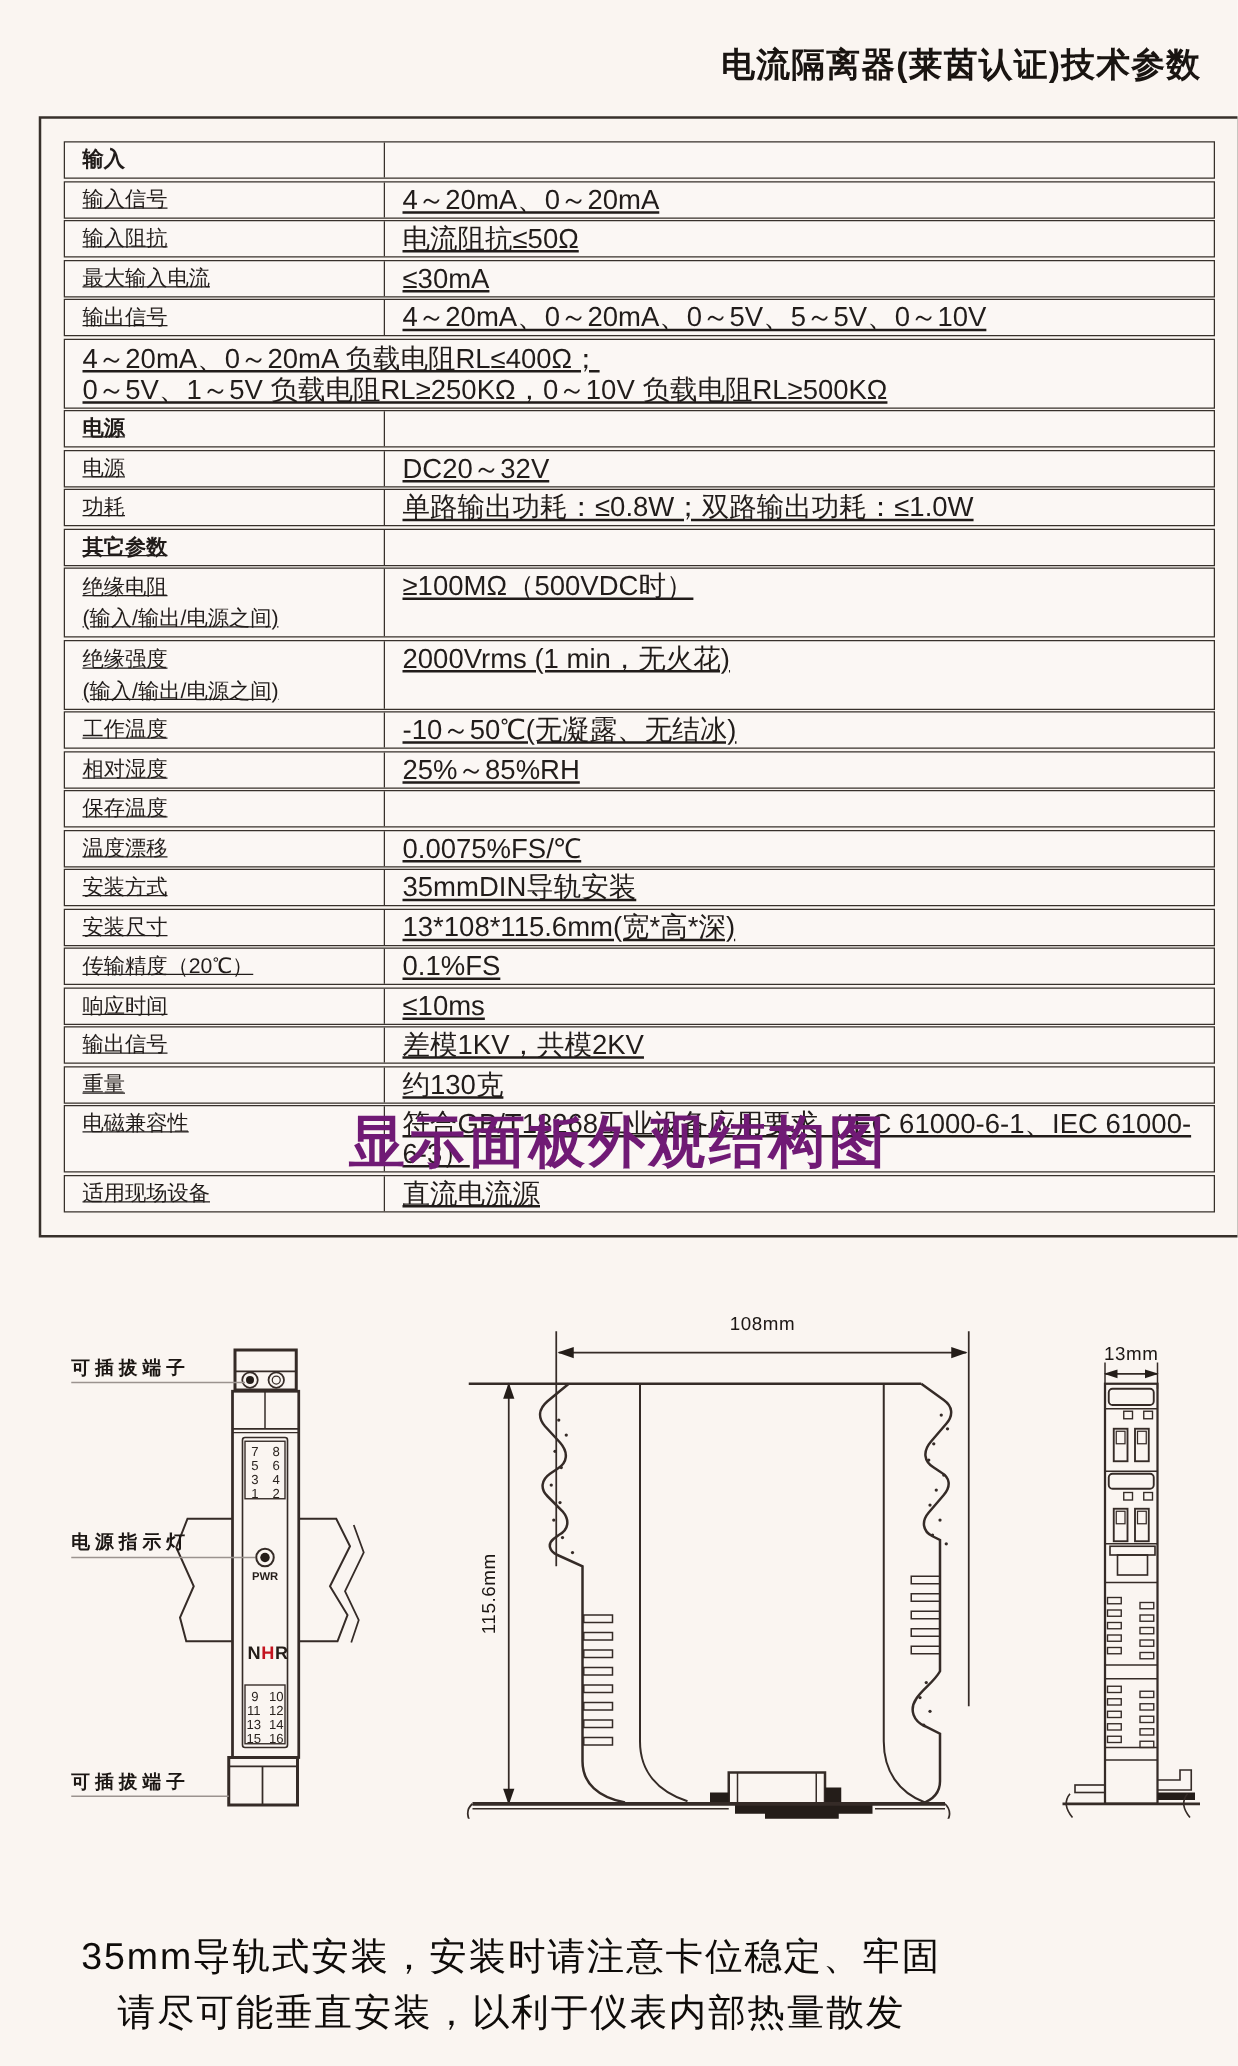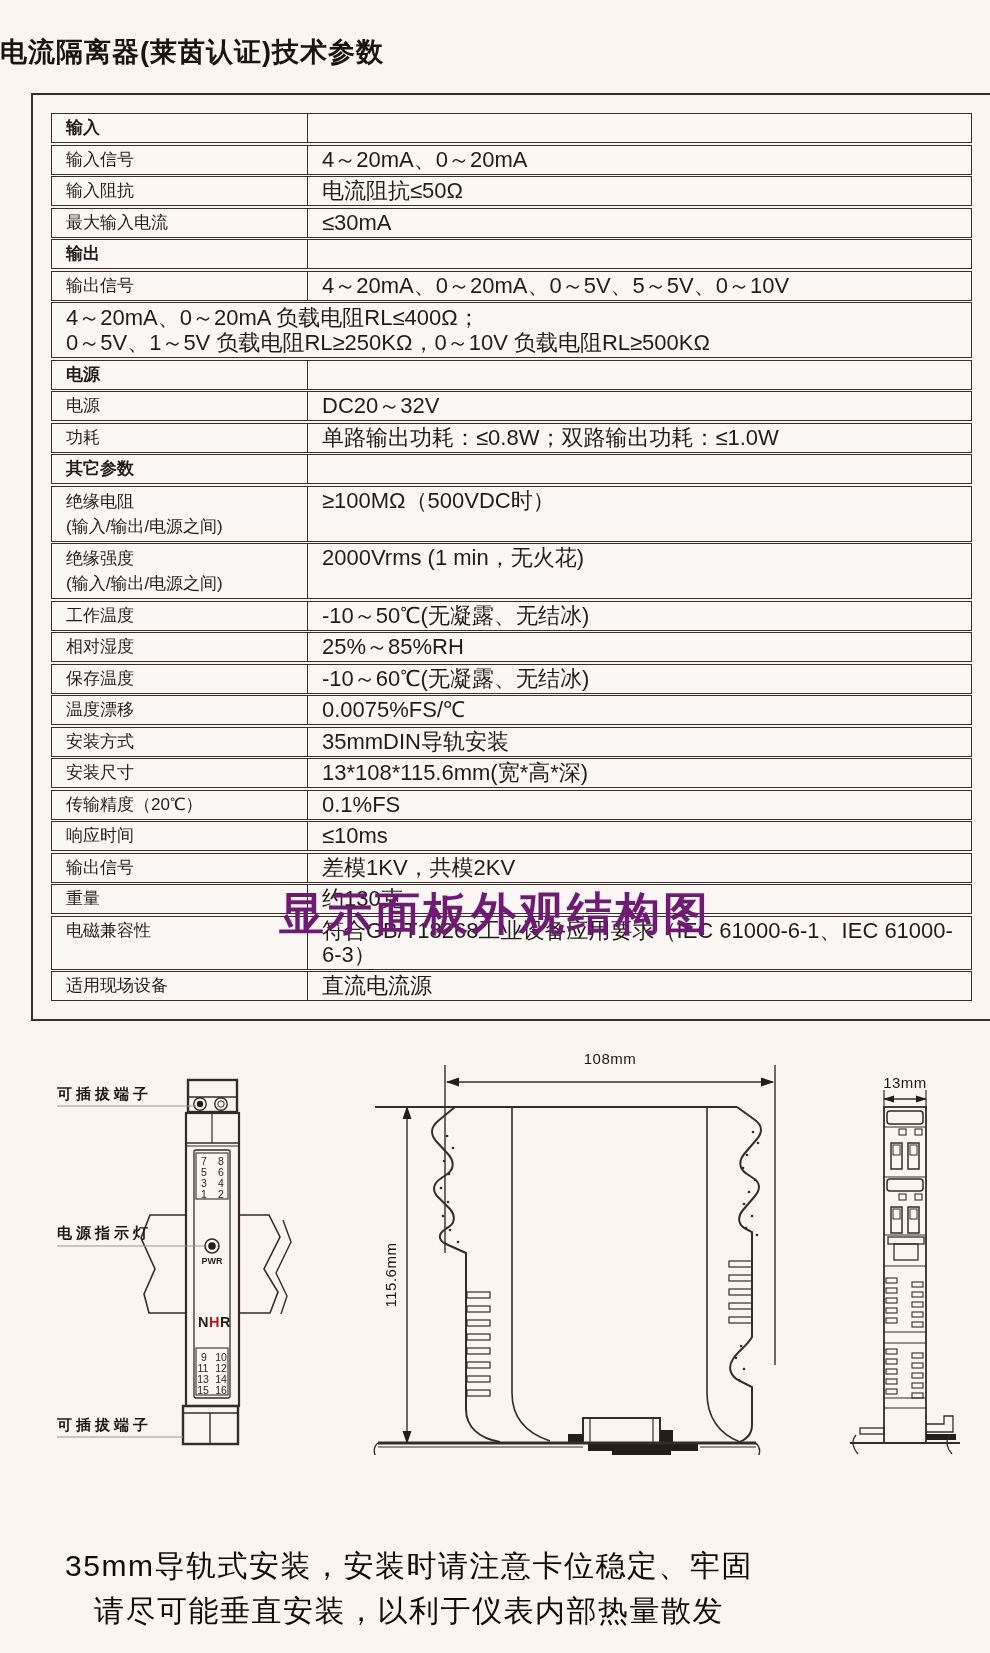--- a/index.html
+++ b/index.html
@@ -6,31 +6,31 @@
   #page{
     position:relative;
     width:990px;height:1653px;
     background:#faf5f1;
     font-family:"Liberation Sans",sans-serif;
     color:#211c1a;
     overflow:hidden;
   }
   .title1{
     position:absolute;top:34px;left:0;width:961px;
-    text-align:left;font-size:27px;font-weight:bold;
+    text-align:right;font-size:27px;font-weight:bold;
     letter-spacing:1px;color:#191411;
   }
   
   .spec{
     position:absolute;left:31px;top:93px;width:921px;
     border:2px solid #37302b;background:#faf5f1;
     padding:18px;
   }
   .t-row{display:flex;border:1px solid #37302b;background:#fbf7f4;}
-  .t-row + .t-row{margin-top:1.5px;}
+  .t-row + .t-row{margin-top:1.5px;text-decoration:underline;}
   .t-label{
     width:237px;flex:none;border-right:1.5px solid #37302b;
     padding:2px 4px 2px 14px;font-size:17px;line-height:24px;
   }
   .t-value{flex:1;padding:2px 6px 2px 14px;font-size:22px;line-height:24px;}
   .t-row.section .t-label{font-weight:bold;}
   .t-label div,.t-value div{line-height:25px;}
   
   .title2{
     position:absolute;top:884px;left:0;width:990px;
@@ -75,24 +75,20 @@
     <div class="t-row">
       <div class="t-label">输入阻抗</div>
       <div class="t-value">电流阻抗≤50Ω</div>
     </div>
 
     <div class="t-row">
       <div class="t-label">最大输入电流</div>
       <div class="t-value">≤30mA</div>
     </div>
 
-    <div class="t-row section">
-      <div class="t-label">输出</div>
-      <div class="t-value"></div>
-    </div>
 
     <div class="t-row">
       <div class="t-label">输出信号</div>
       <div class="t-value">4～20mA、0～20mA、0～5V、5～5V、0～10V</div>
     </div>
 
     <div class="t-row">
       <div class="t-value">
             <div>4～20mA、0～20mA 负载电阻RL≤400Ω；</div>
             <div>0～5V、1～5V 负载电阻RL≥250KΩ，0～10V 负载电阻RL≥500KΩ</div>
@@ -140,21 +136,20 @@
       <div class="t-value">-10～50℃(无凝露、无结冰)</div>
     </div>
 
     <div class="t-row">
       <div class="t-label">相对湿度</div>
       <div class="t-value">25%～85%RH</div>
     </div>
 
     <div class="t-row">
       <div class="t-label">保存温度</div>
-      <div class="t-value">-10～60℃(无凝露、无结冰)</div>
     </div>
 
     <div class="t-row">
       <div class="t-label">温度漂移</div>
       <div class="t-value">0.0075%FS/℃</div>
     </div>
 
     <div class="t-row">
       <div class="t-label">安装方式</div>
       <div class="t-value">35mmDIN导轨安装</div>

